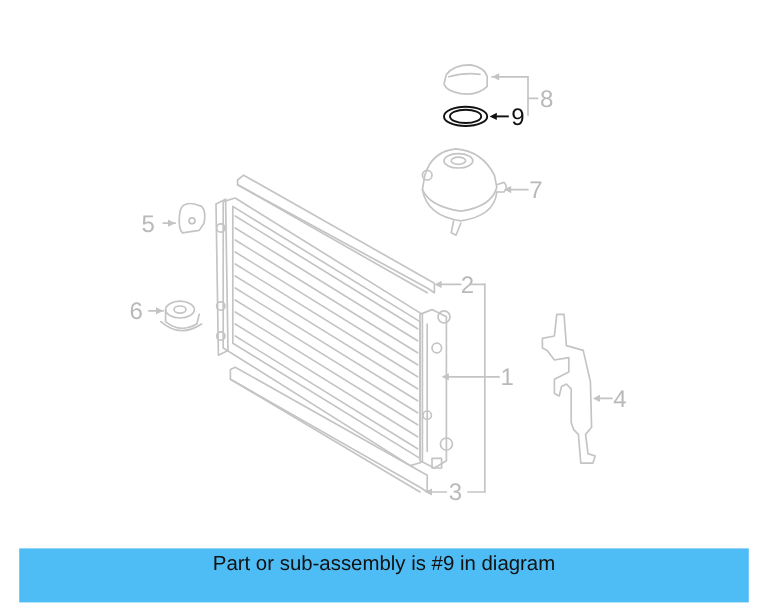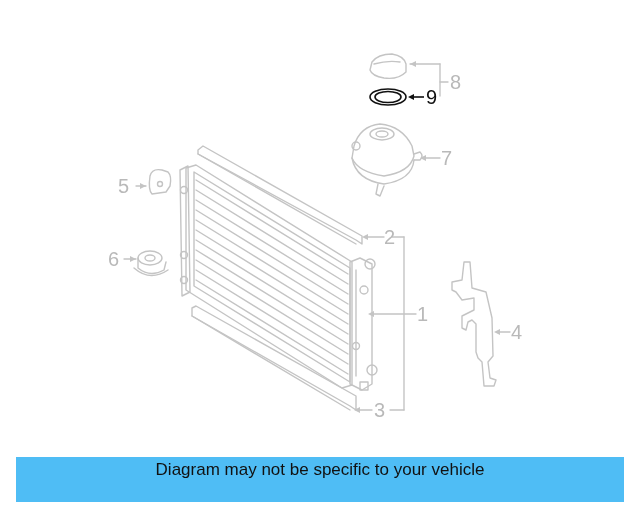--- a/index.html
+++ b/index.html
@@ -129,14 +129,14 @@
   <text class="callout" x="441" y="165">7</text>
   <text class="callout" x="118" y="193">5</text>
   <text class="callout" x="108" y="266">6</text>
   <text class="callout" x="384" y="244">2</text>
   <text class="callout" x="417" y="321">1</text>
   <text class="callout" x="511" y="339">4</text>
   <text class="callout" x="374" y="417">3</text>
 </svg>
 
 <div id="banner">
-  <div>Diagram may not be specific to your vehicle</div>
+  <div>Part or sub-assembly is #9 in diagram</div>
 </div>
 
 </body></html>

